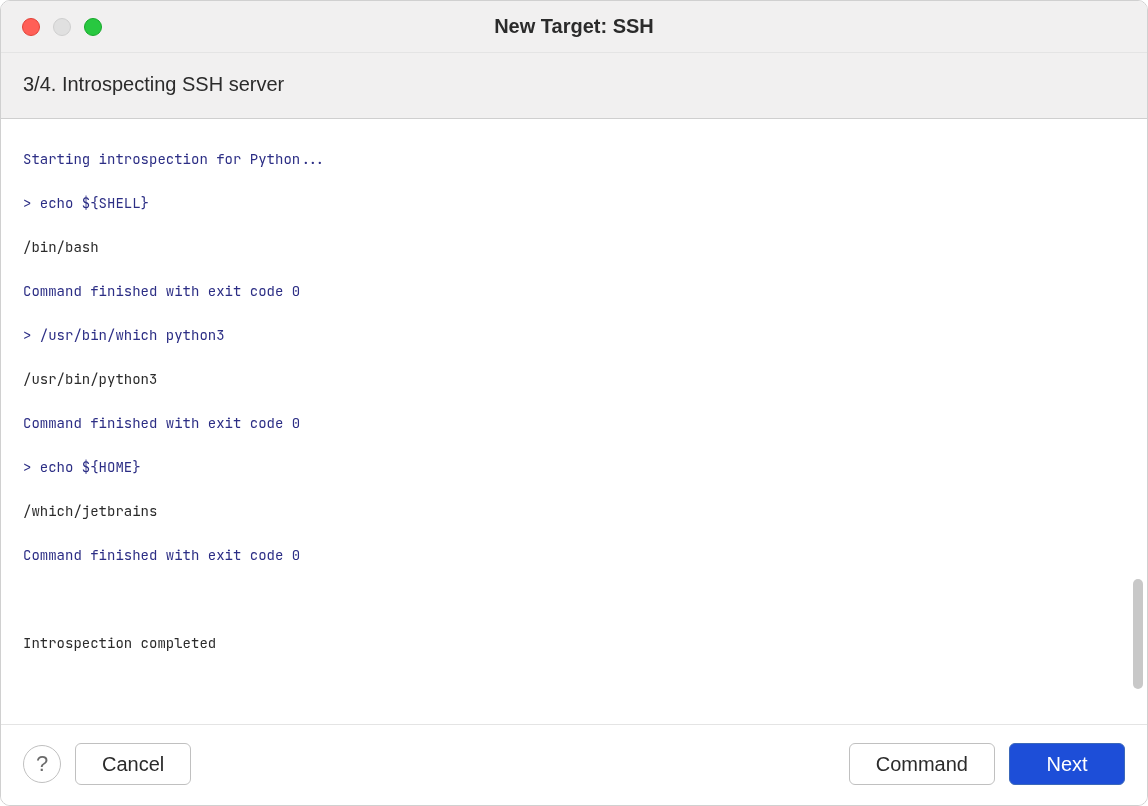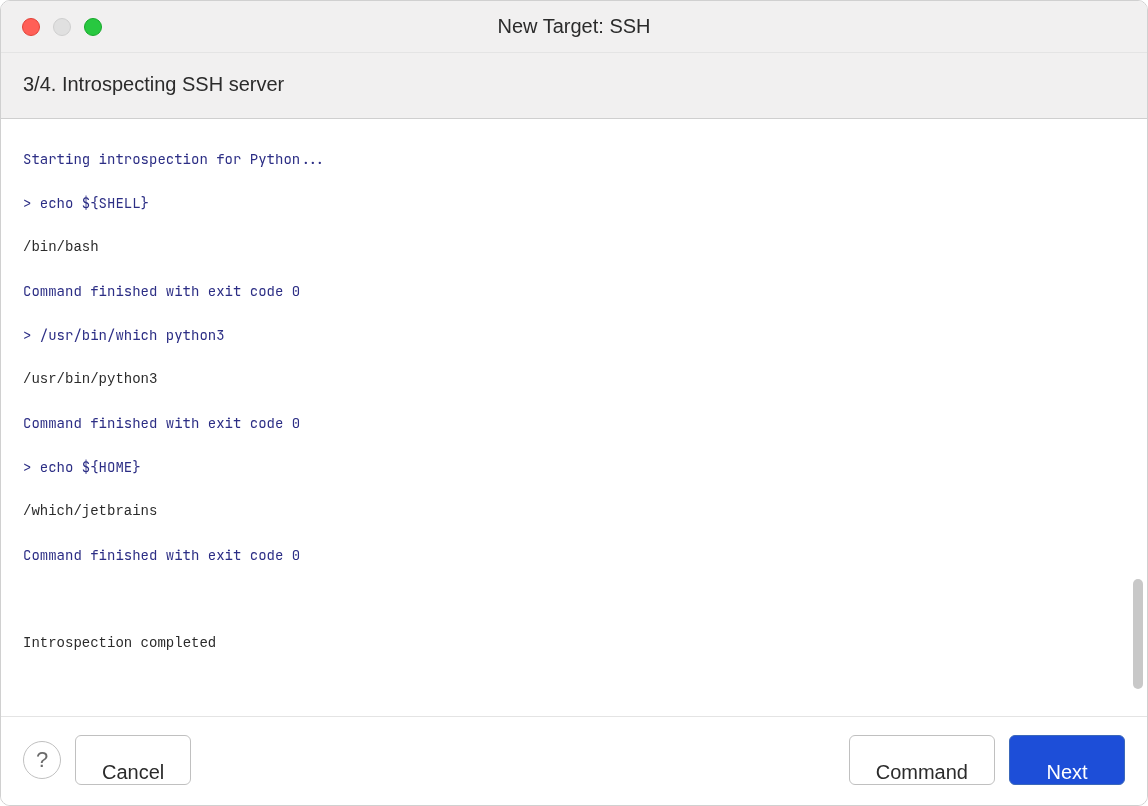--- a/index.html
+++ b/index.html
@@ -56,21 +56,21 @@
       border: 1px solid #cfcfcf;
     }
     .tl-max {
       background: #28c840;
       border: 1px solid #17a82b;
     }
     .window-title {
       flex: 1;
       text-align: center;
       font-size: 20px;
-      font-weight: 400;
+      font-weight: 700;
       color: #2b2b2b;
     }
     .subheader {
       padding: 20px 6px 22px 22px;
       background: #f1f0f0;
       border-bottom: 1px solid #cfcfcf;
       font-size: 20px;
       color: #2b2b2b;
     }
     .content-wrap {
@@ -90,21 +90,20 @@
       color: #2b2b2b;
     }
     .console-line {
       white-space: pre;
     }
     .blue {
       color: #2c2e85;
     }
     .black {
       color: #2b2b2b;
-      font-family: Liberation Mono, monospace;
     }
     .scrollbar-track {
       width: 14px;
       background: transparent;
       position: absolute;
       right: 2px;
       top: 10px;
       bottom: 10px;
     }
     .scrollbar-thumb {
@@ -132,30 +131,30 @@
       background: #ffffff;
       font-size: 22px;
       color: #6b6b6b;
       display: flex;
       align-items: center;
       justify-content: center;
       cursor: pointer;
       font-weight: 500;
     }
     .btn {
-      height: 50px;
+      height: 42px;
       padding: 0 26px;
       border-radius: 6px;
       border: 1.5px solid #c0c0c0;
       background: #ffffff;
       font-size: 20px;
       color: #2b2b2b;
       cursor: pointer;
       display: flex;
-      align-items: flex-end;
+      align-items: center;
       justify-content: center;
       font-family: inherit;
     }
     .btn-primary {
       background: #1d4ed8;
       border: 1.5px solid #3b68ba;
       color: #ffffff;
       min-width: 116px;
     }
     .spacer {

